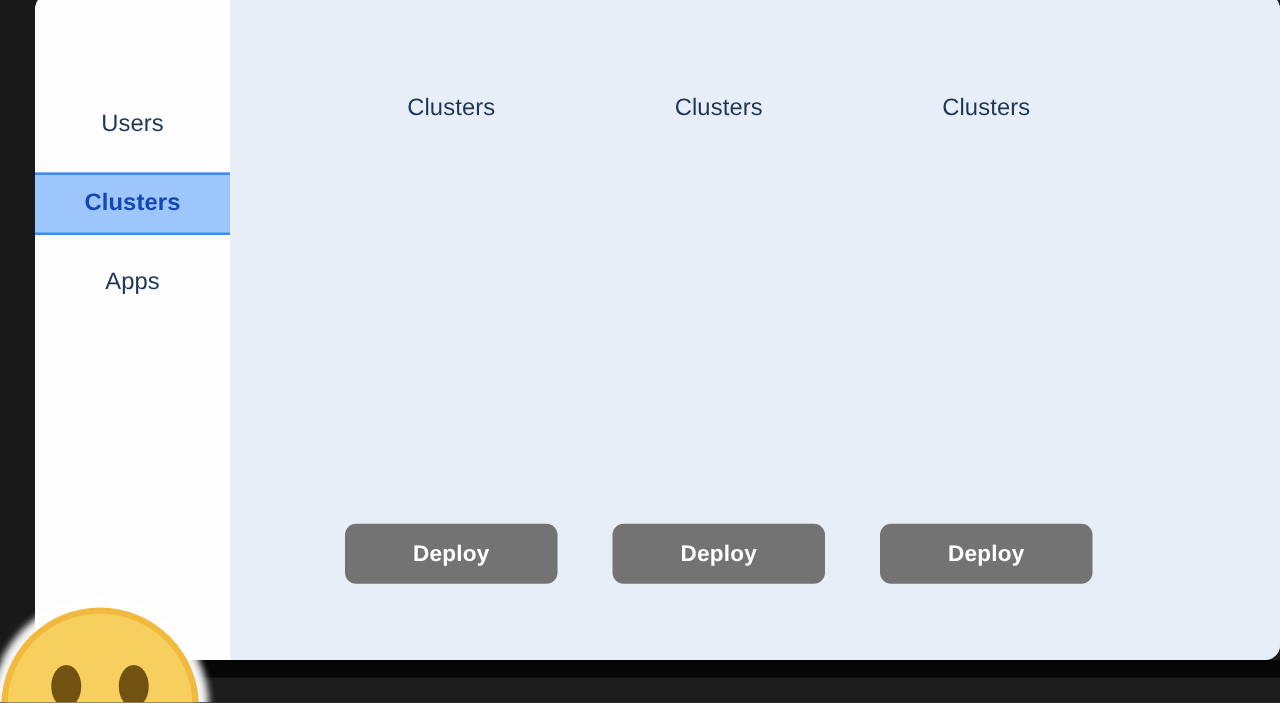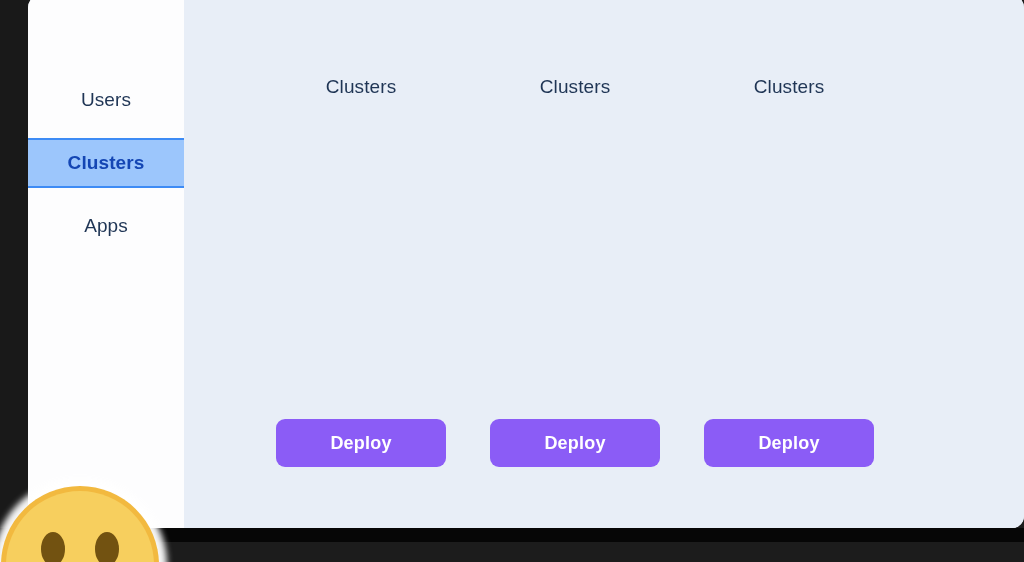--- a/index.html
+++ b/index.html
@@ -131,21 +131,21 @@
     line-height: 1.32;
     word-break: break-word;
   }
   .deploy-slot {
     margin-top: auto;
     margin-bottom: 61px;
   }
   .deploy-button {
     width: 170px;
     height: 48px;
-    background: #8b5cf6;
+    background: #737373;
     border: none;
     border-radius: 9px;
     color: #ffffff;
     font-family: "Liberation Sans", sans-serif;
     font-size: 18px;
     font-weight: bold;
     letter-spacing: 0.2px;
     cursor: pointer;
     display: flex;
     align-items: center;

